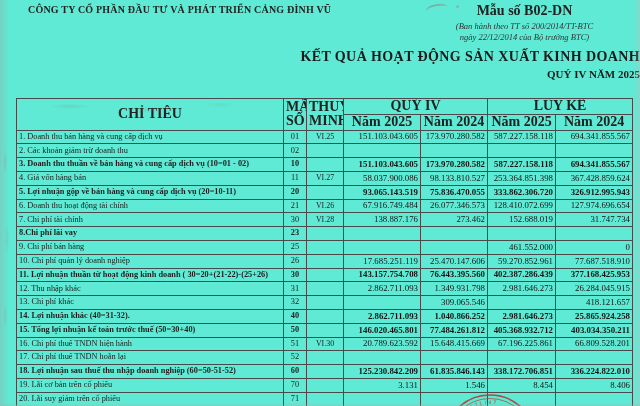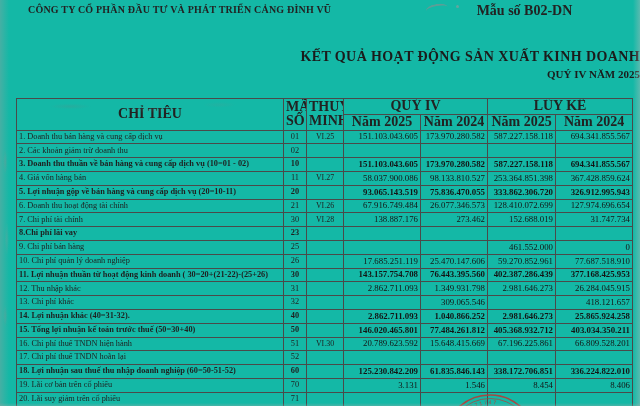--- a/index.html
+++ b/index.html
@@ -1,19 +1,19 @@
 <!DOCTYPE html>
 <html><head>
 <meta charset="utf-8">
 <style>
   html,body{margin:0;padding:0;}
   .page{
     position:relative;
     width:640px;height:406px;
-    background:#14b8a6;
+    background:#5eead4;
     overflow:hidden;
     font-family:"Liberation Serif","DejaVu Serif",serif;
     color:#1f1f1f;
   }
   
   .lh-left{position:absolute;left:28px;top:4px;width:340px;}
   .company-name{font-size:10px;font-weight:bold;letter-spacing:.2px;color:#222;}
   .company-address{font-size:9.5px;margin-top:3px;color:#2a2a2a;}
   .lh-right{position:absolute;left:432px;top:3px;width:185px;text-align:center;}
   .form-number{font-size:14px;font-weight:bold;color:#222;}
@@ -70,20 +70,24 @@
 </head>
 <body>
 
 <div class="page">
 
   <div class="lh-left">
     <div class="company-name">CÔNG TY CỔ PHẦN ĐẦU TƯ VÀ PHÁT TRIỂN CẢNG ĐÌNH VŨ</div>
   </div>
   <div class="lh-right">
     <div class="form-number">Mẫu số B02-DN</div>
+    <div class="form-note">
+      <div>(Ban hành theo TT số 200/2014/TT-BTC</div>
+      <div>ngày 22/12/2014 của Bộ trưởng BTC)</div>
+    </div>
   </div>
 
   <div class="title-block">
     <div class="title-main">KẾT QUẢ HOẠT ĐỘNG SẢN XUẤT KINH DOANH</div>
     <div class="title-sub">QUÝ IV NĂM 2025</div>
   </div>
 
   <table class="report">
     <colgroup>
       <col style="width:267px">

